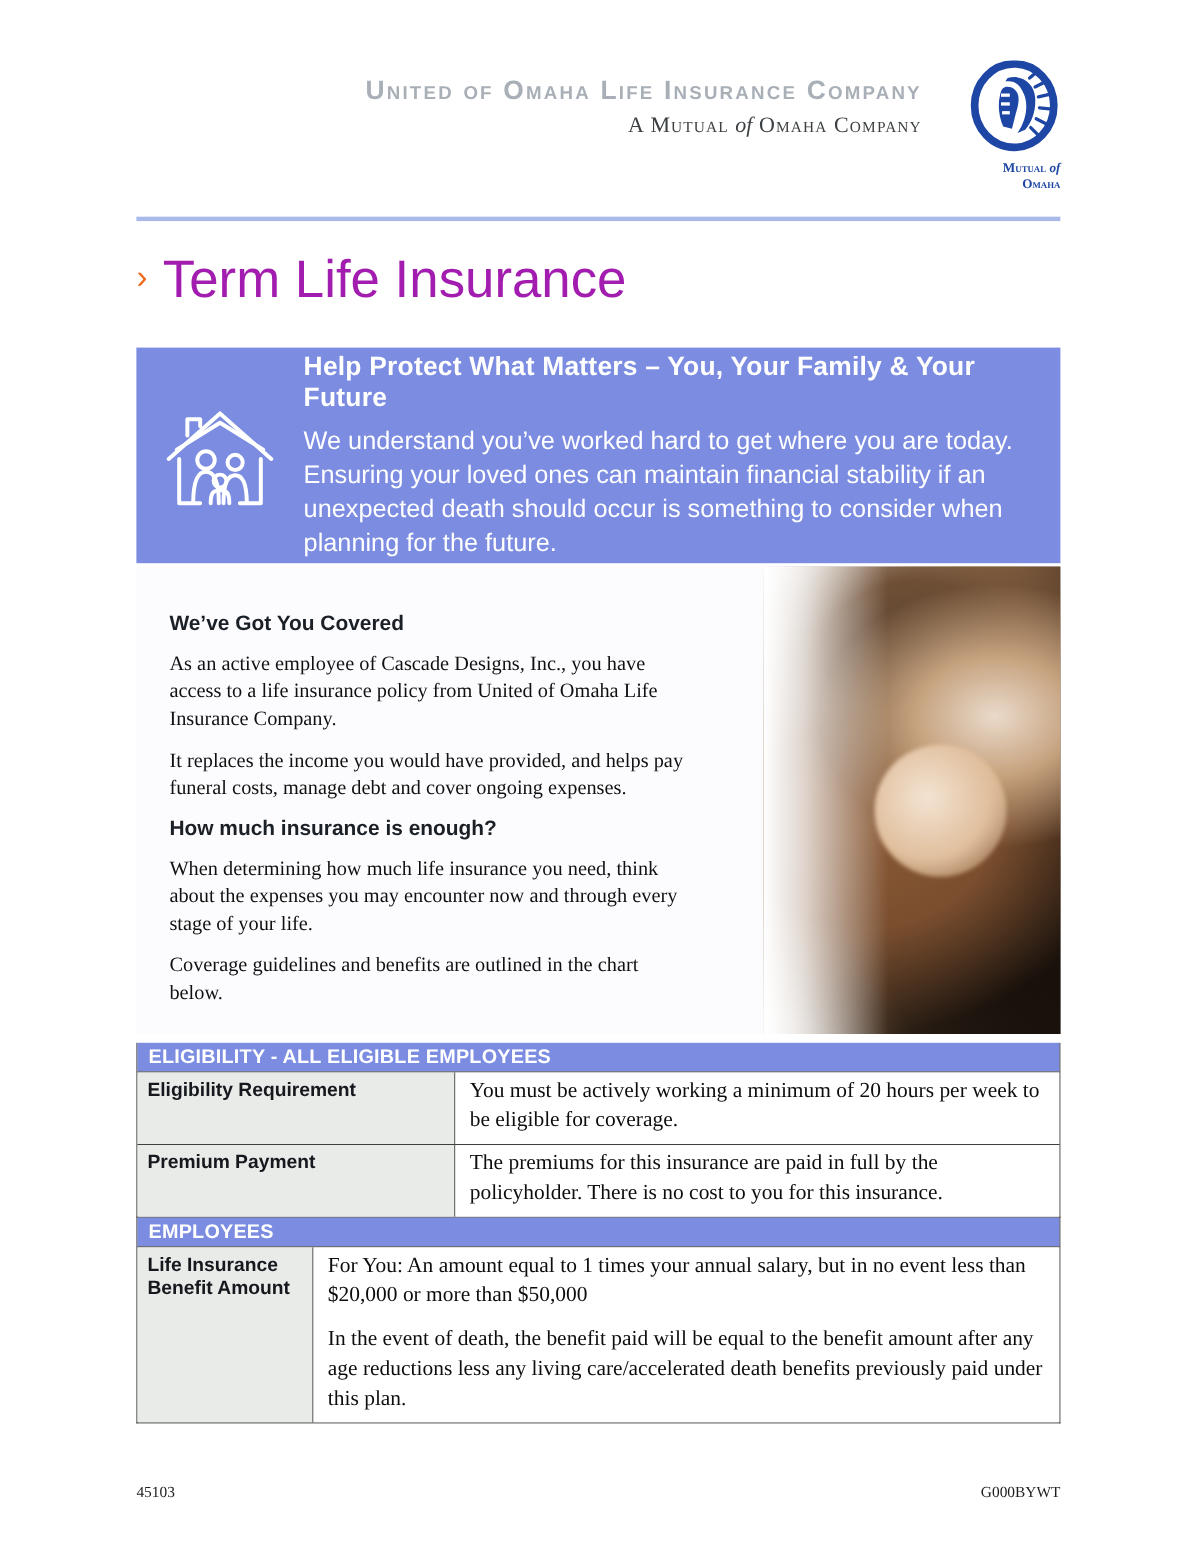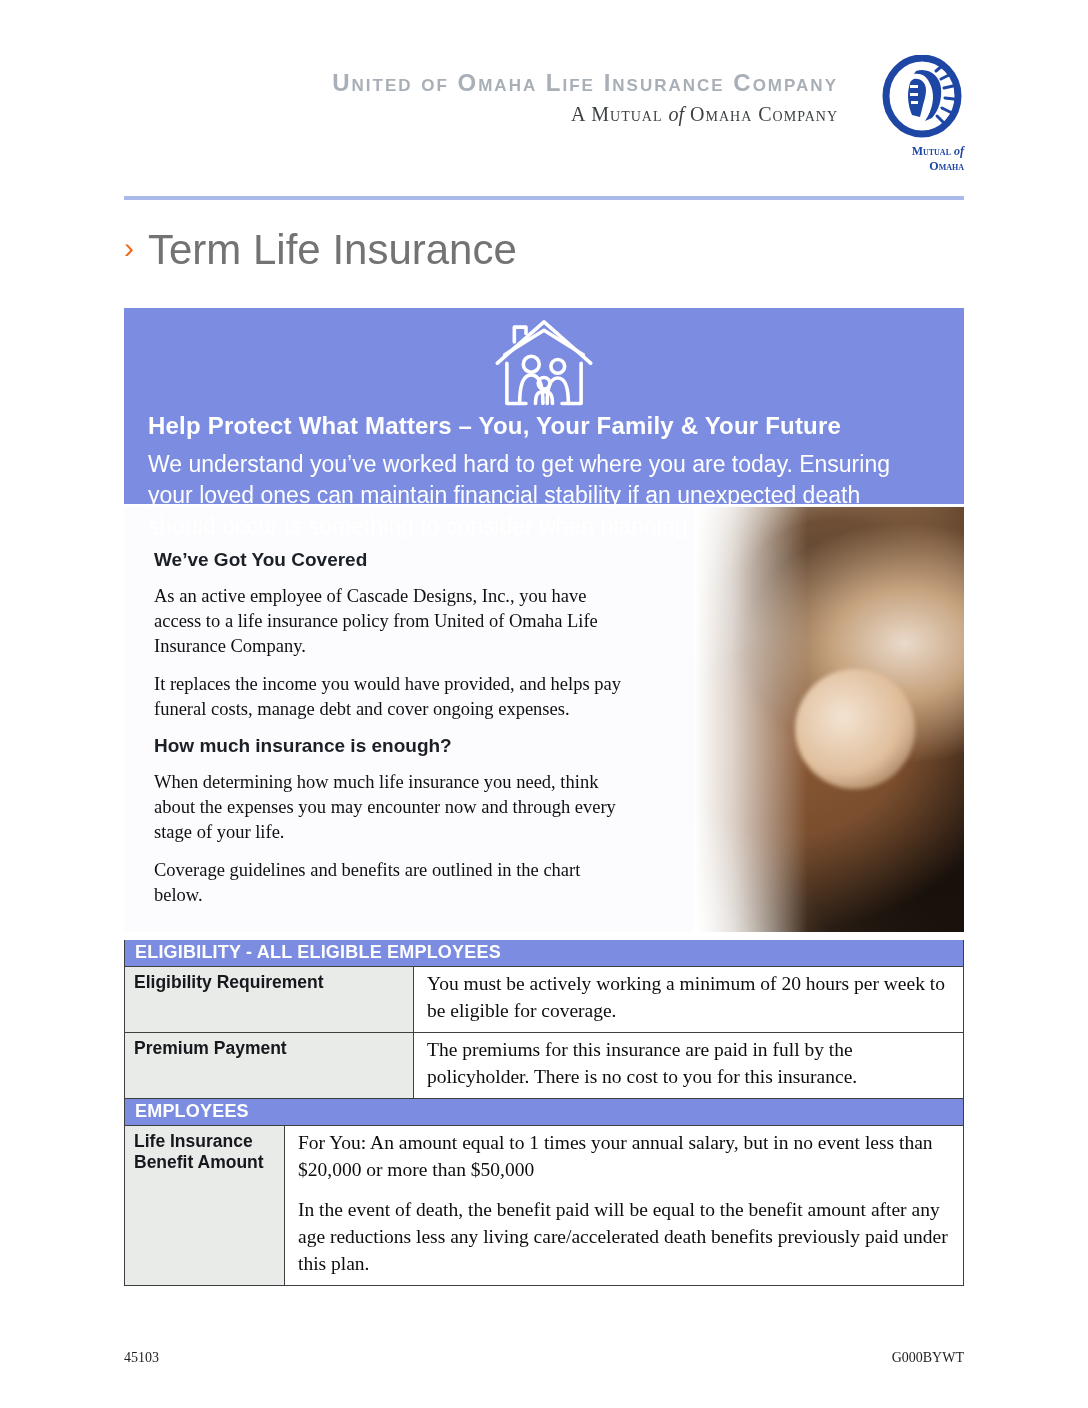--- a/index.html
+++ b/index.html
@@ -32,25 +32,25 @@
   }
   .logo-caption .of { font-variant:normal; font-style:italic; }
 
   .rule { height:4px; background:#a9b9ea; margin-top:22px; border:none; }
 
   
   .title-row { display:flex; align-items:center; margin-top:26px; gap:14px; }
   .chev { font-family:"Liberation Sans", sans-serif; color:#ed6b1e;
           font-size:30px; line-height:1; transform:translateY(-2px); }
   .page-title { font-family:"Liberation Sans", sans-serif; font-weight:400;
-          font-size:42px; color:#737373; letter-spacing:0; }
+          font-size:48px; color:#a21caf; letter-spacing:0; }
 
   
   .banner { margin-top:34px; height:196px; background:#7b8ce1;
-            display:flex; align-items:center;flex-direction:column; }
+            display:flex; align-items:center; }
   .banner-icon-wrap { width:152px; display:flex; justify-content:center; flex:0 0 auto; }
   .banner-text { width:792px; color:#ffffff; padding-right:10px; }
   .banner-heading { font-family:"Liberation Sans", sans-serif; font-weight:bold;
             font-size:24px; letter-spacing:0.2px; }
   .banner-body { font-family:"Liberation Sans", sans-serif; font-size:23px;
             line-height:31px; margin-top:9px; }
 
   
   .intro { display:flex; margin-top:3px; height:425px; background:#fcfcfe;gap:36px; }
   .intro-text { width:534px; padding:42px 34px 0 30px; flex:0 0 auto; }

